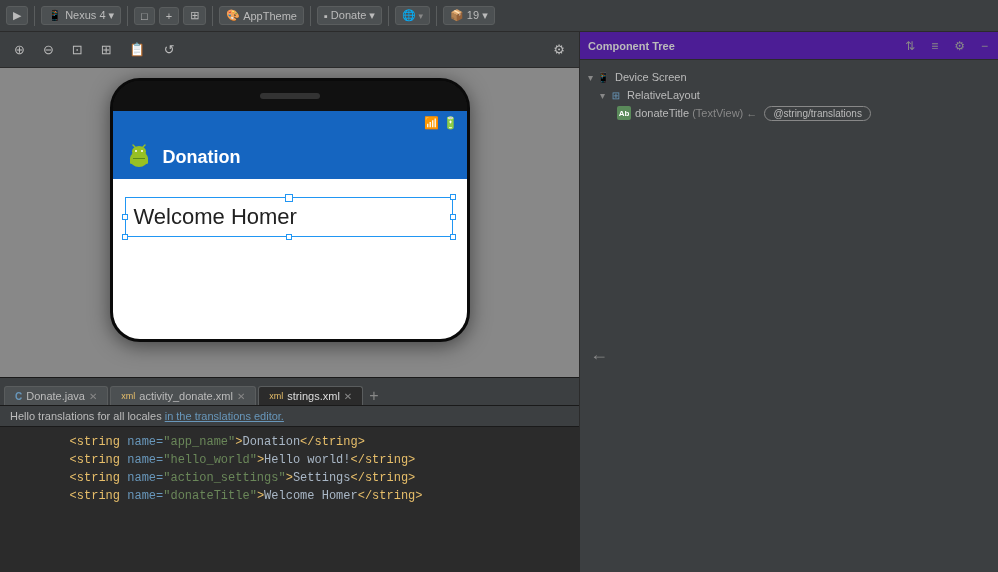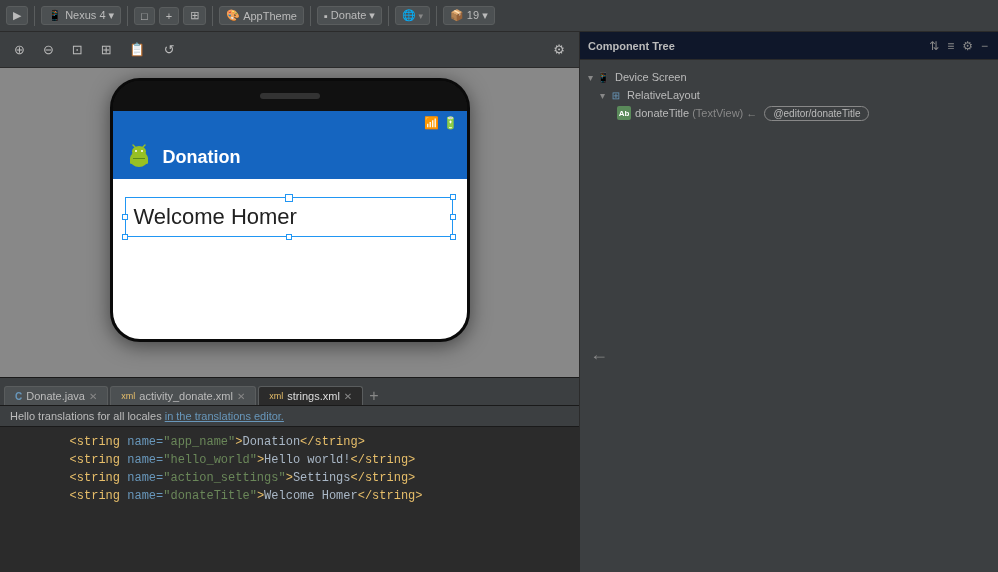--- a/index.html
+++ b/index.html
@@ -246,26 +246,26 @@
 
     
     .right-panel {
       flex: 1;
       background: #3c3f41;
       display: flex;
       flex-direction: column;
     }
     .panel-header {
       height: 28px;
-      background: #0f172a;
+      background: #4c1d95;
       border-bottom: 1px solid #2b2b2b;
       display: flex;
       align-items: center;
       padding: 0 8px;
-      gap: 4px;
+      gap: 12px;
     }
     .panel-title {
       font-size: 11px;
       color: #bbb;
       font-weight: bold;
       flex: 1;
     }
     .panel-icon-btn {
       color: #888;
       font-size: 12px;
@@ -461,21 +461,21 @@
         <span class="tree-icon icon-layout">⊞</span>
         <span class="tree-node-label">RelativeLayout</span>
       </div>
 
       <div class="tree-item tree-indent-2" style="position:relative;">
         <span class="tree-arrow" style="visibility:hidden;">▾</span>
         <span class="icon-textview">Ab</span>
         <span class="tree-node-label">
           <span>donateTitle</span>
           <span style="color:#888;text-align:right;"> (TextView) ← </span>
-          <span class="donate-title-chip">@editor/donateTitle</span>
+          <span class="donate-title-chip">@string/translations</span>
         </span>
       </div>
     </div>
 
     <div style="position:relative; margin-top: 60px; padding-left: 10px;">
       <span style="color:#888; font-size:18px; display:block; text-align:left;">←</span>
     </div>
 
     <div class="right-bottom"></div>
   </div>

